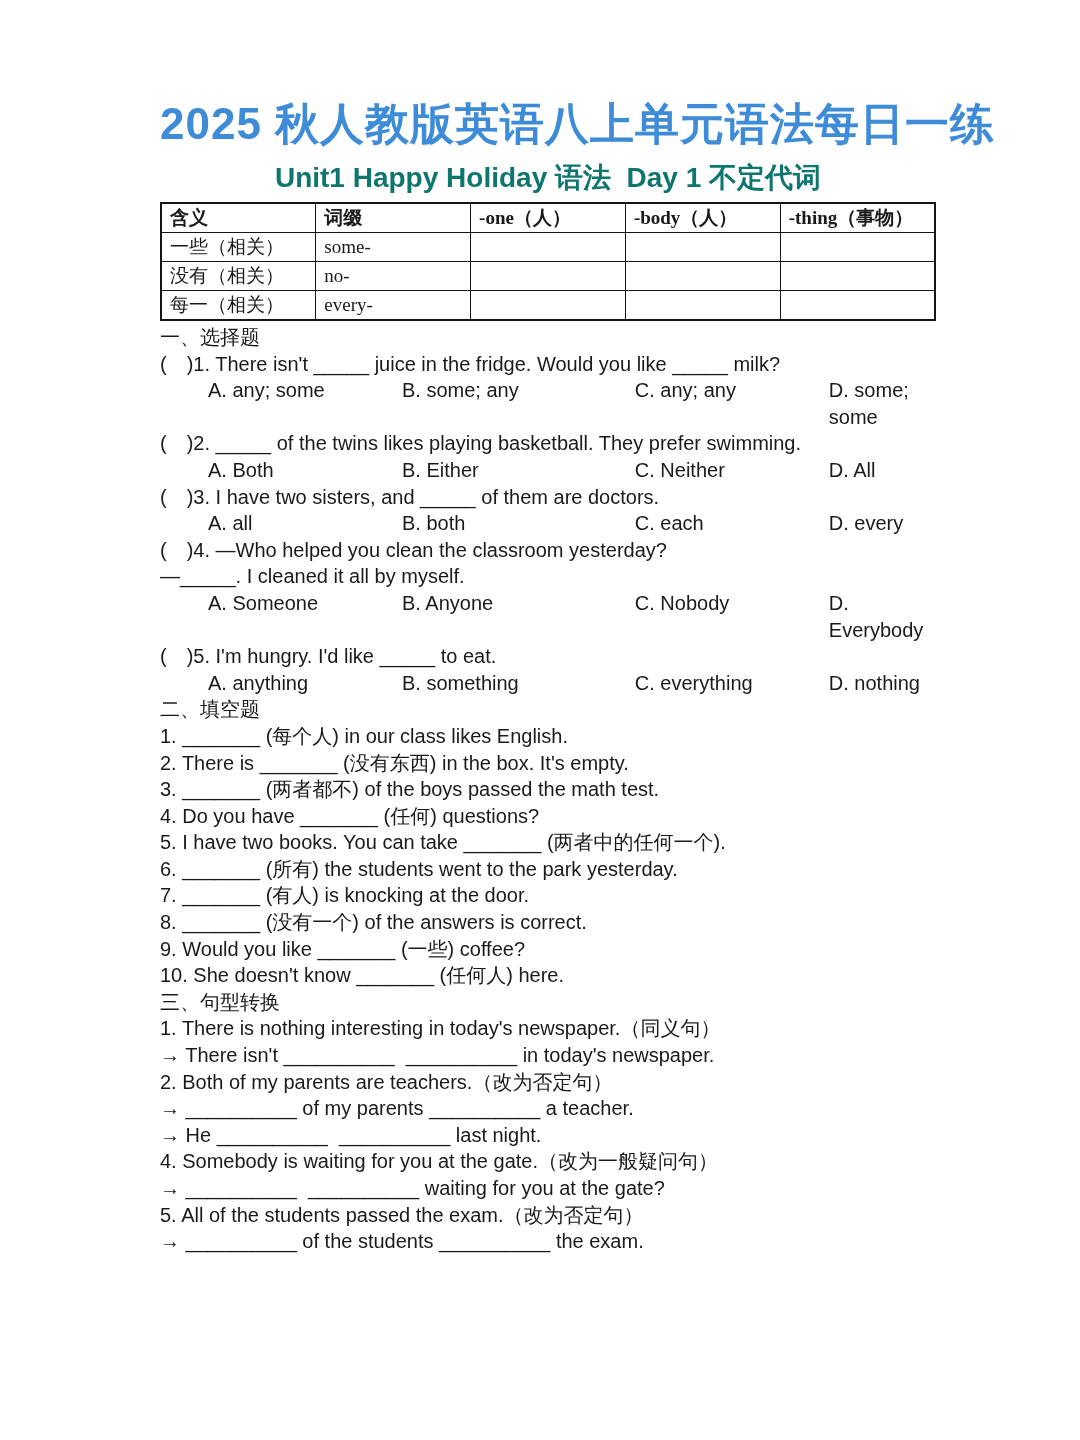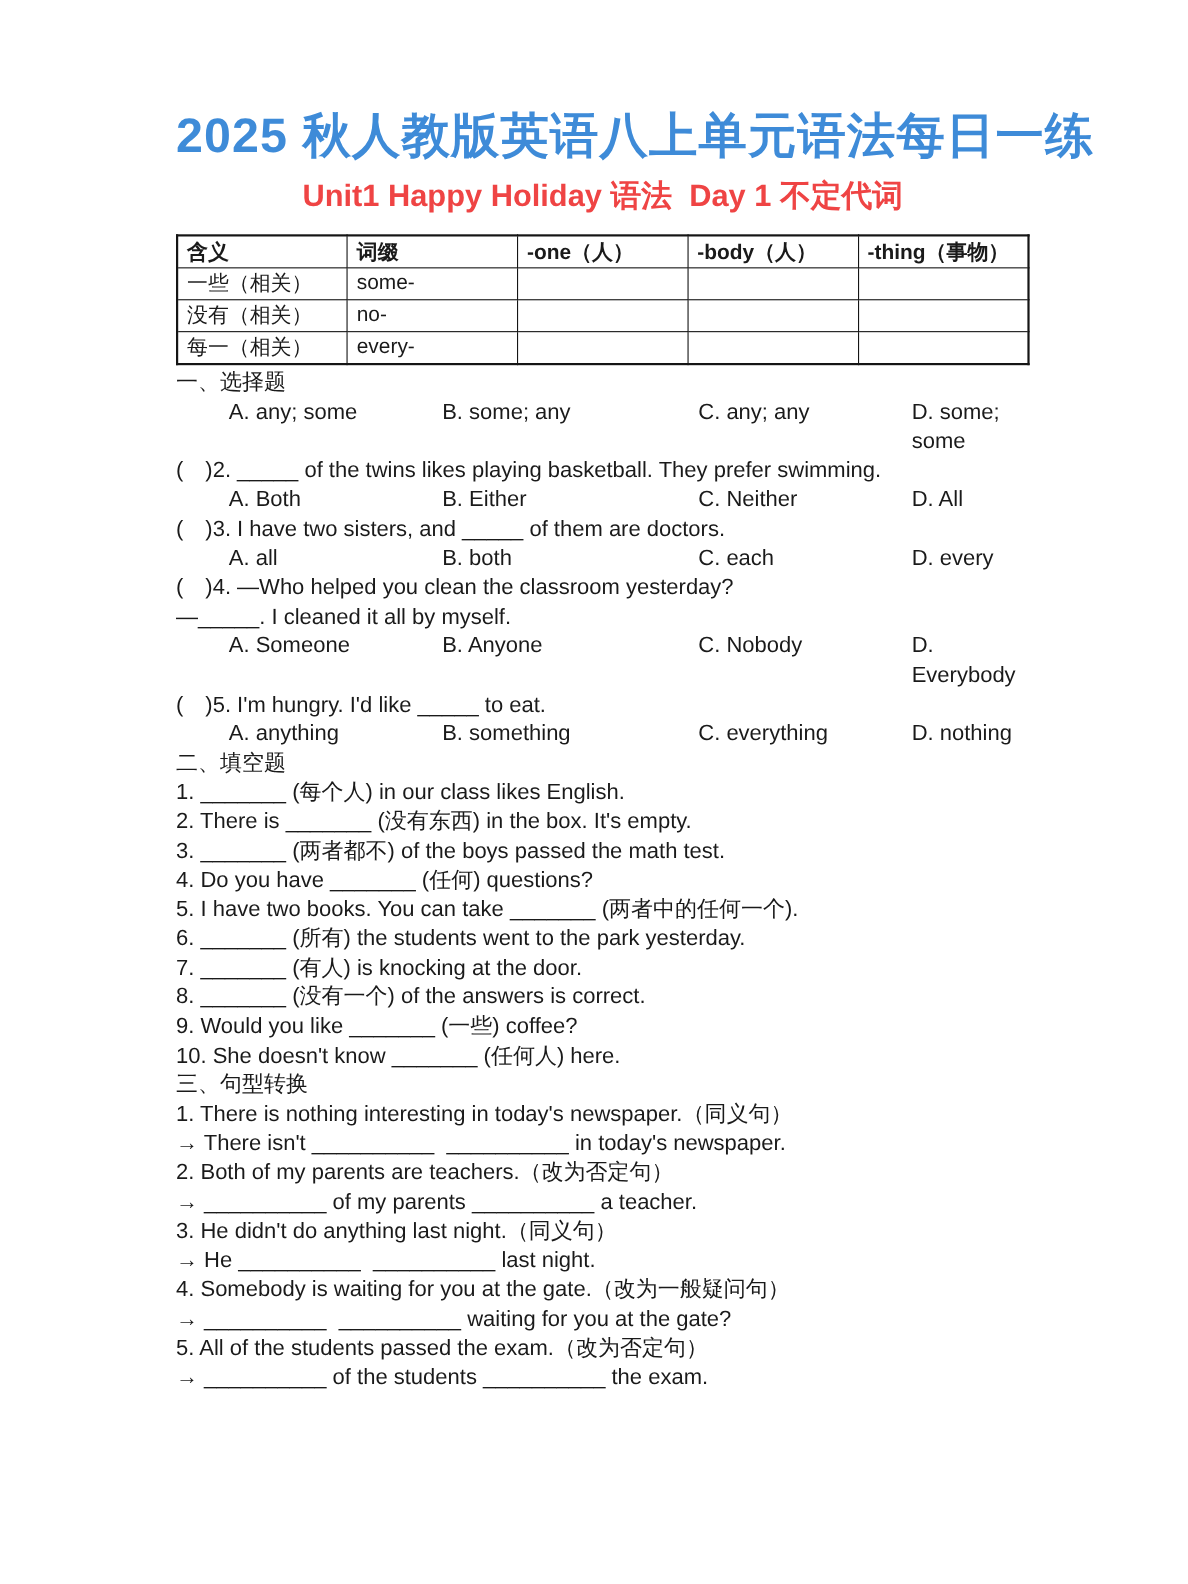--- a/index.html
+++ b/index.html
@@ -11,42 +11,43 @@
   .content{position:absolute;left:160px;top:96px;width:776px;}
   .title{
     font-size:44px;font-weight:700;text-align:right;line-height:1.25;
     letter-spacing:1px;white-space:nowrap;
   }
   .subtitle{
     font-size:28px;font-weight:700;text-align:center;margin-top:8px;
     white-space:pre-wrap;
   }
   table.prefix{
-    border-collapse:collapse;width:100%;margin-top:16px;table-layout:fixed;
+    border-collapse:collapse;width:100%;margin-top:5px;table-layout:fixed;
     border:2.5px solid #151515;
+    font-family:Liberation Serif, serif;
   }
   table.prefix th, table.prefix td{
     border:1.5px solid #151515;height:26px;padding:1px 4px 1px 8px;
     font-size:19px;text-align:left;vertical-align:middle;white-space:pre-wrap;
   }
   table.prefix th{font-weight:700;}
   table.prefix td{font-weight:400;}
   .lines{margin-top:3px;font-size:20px;line-height:26.6px;}
   .sec-heading{font-weight:400;white-space:pre-wrap;}
   .q-line{white-space:pre-wrap;}
   .options-row{display:grid;grid-template-columns:25% 30% 25% 20%;}
   .options-row .opt{white-space:pre-wrap;margin-left:48px;}
 </style>
 </head>
 <body>
 
 <div class="page" style="color: rgb(26, 26, 26);">
   <div class="content">
     <div class="title" style="color: rgb(62, 139, 216);">2025 秋人教版英语八上单元语法每日一练</div>
-    <div class="subtitle" style="color: #ef4444;">Unit1 Happy Holiday 语法  Day 1 不定代词</div>
+    <div class="subtitle" style="color: #0f766e;">Unit1 Happy Holiday 语法  Day 1 不定代词</div>
     <table class="prefix">
       <thead>
         <tr id="table-head-row">
             <th>含义</th>
             <th>词缀</th>
             <th>-one（人）</th>
             <th>-body（人）</th>
             <th>-thing（事物）</th>
           </tr>
       </thead>
@@ -69,20 +70,21 @@
             <td>每一（相关）</td>
             <td>every-</td>
             <td></td>
             <td></td>
             <td></td>
           </tr>
         </tbody>
     </table>
     <div class="lines" id="sections">
         <div class="sec-heading">一、选择题</div>
+        <div class="q-line">(　)1. There isn't _____ juice in the fridge. Would you like _____ milk?</div>
         <div class="options-row">
           <div class="opt">A. any; some</div>
           <div class="opt">B. some; any</div>
           <div class="opt">C. any; any</div>
           <div class="opt">D. some; some</div>
         </div>
         <div class="q-line">(　)2. _____ of the twins likes playing basketball. They prefer swimming.</div>
         <div class="options-row">
           <div class="opt">A. Both</div>
           <div class="opt">B. Either</div>
@@ -120,21 +122,20 @@
         <div class="q-line">6. _______ (所有) the students went to the park yesterday.</div>
         <div class="q-line">7. _______ (有人) is knocking at the door.</div>
         <div class="q-line">8. _______ (没有一个) of the answers is correct.</div>
         <div class="q-line">9. Would you like _______ (一些) coffee?</div>
         <div class="q-line">10. She doesn't know _______ (任何人) here.</div>
         <div class="sec-heading">三、句型转换</div>
         <div class="q-line">1. There is nothing interesting in today's newspaper.（同义句）</div>
         <div class="q-line">→ There isn't __________  __________ in today's newspaper.</div>
         <div class="q-line">2. Both of my parents are teachers.（改为否定句）</div>
         <div class="q-line">→ __________ of my parents __________ a teacher.</div>
-        <div class="q-line">3. He didn't do anything last night.（同义句）</div>
         <div class="q-line">→ He __________  __________ last night.</div>
         <div class="q-line">4. Somebody is waiting for you at the gate.（改为一般疑问句）</div>
         <div class="q-line">→ __________  __________ waiting for you at the gate?</div>
         <div class="q-line">5. All of the students passed the exam.（改为否定句）</div>
         <div class="q-line">→ __________ of the students __________ the exam.</div>
       </div>
   </div>
 </div>
 
 </body></html>

